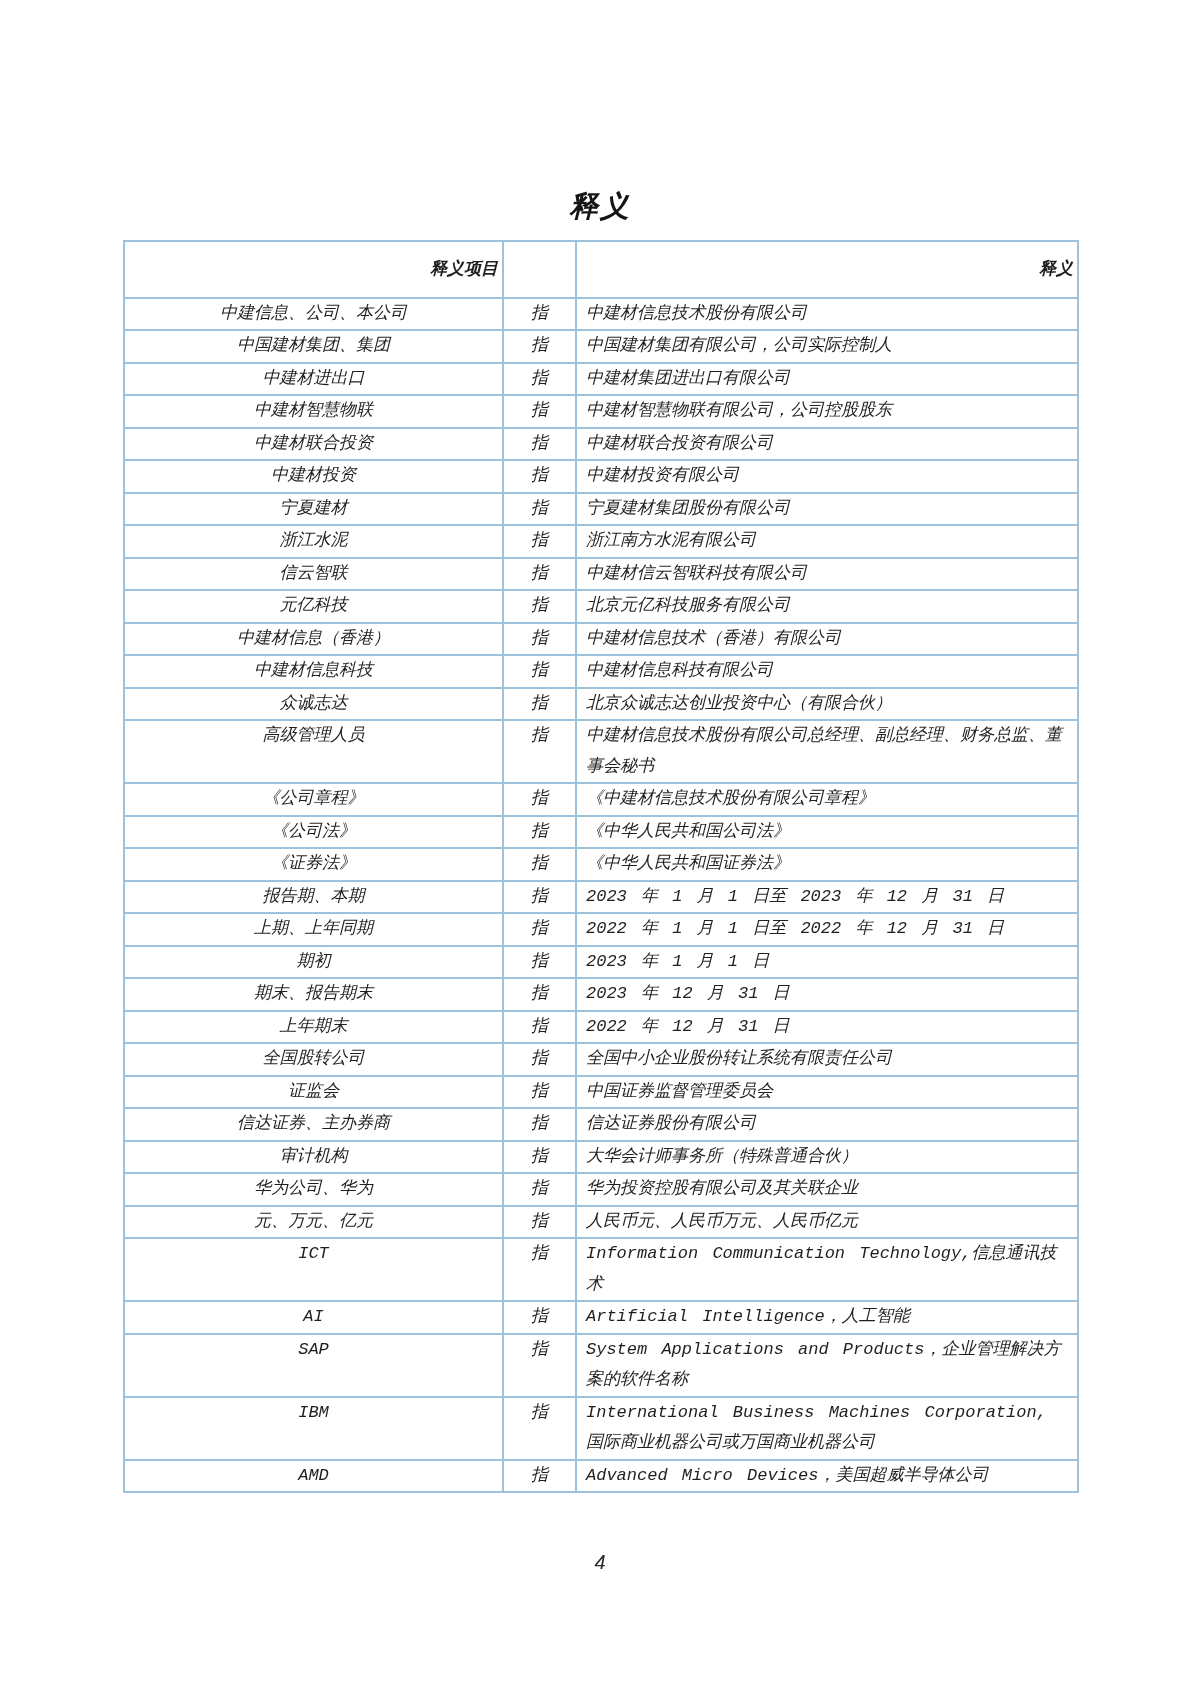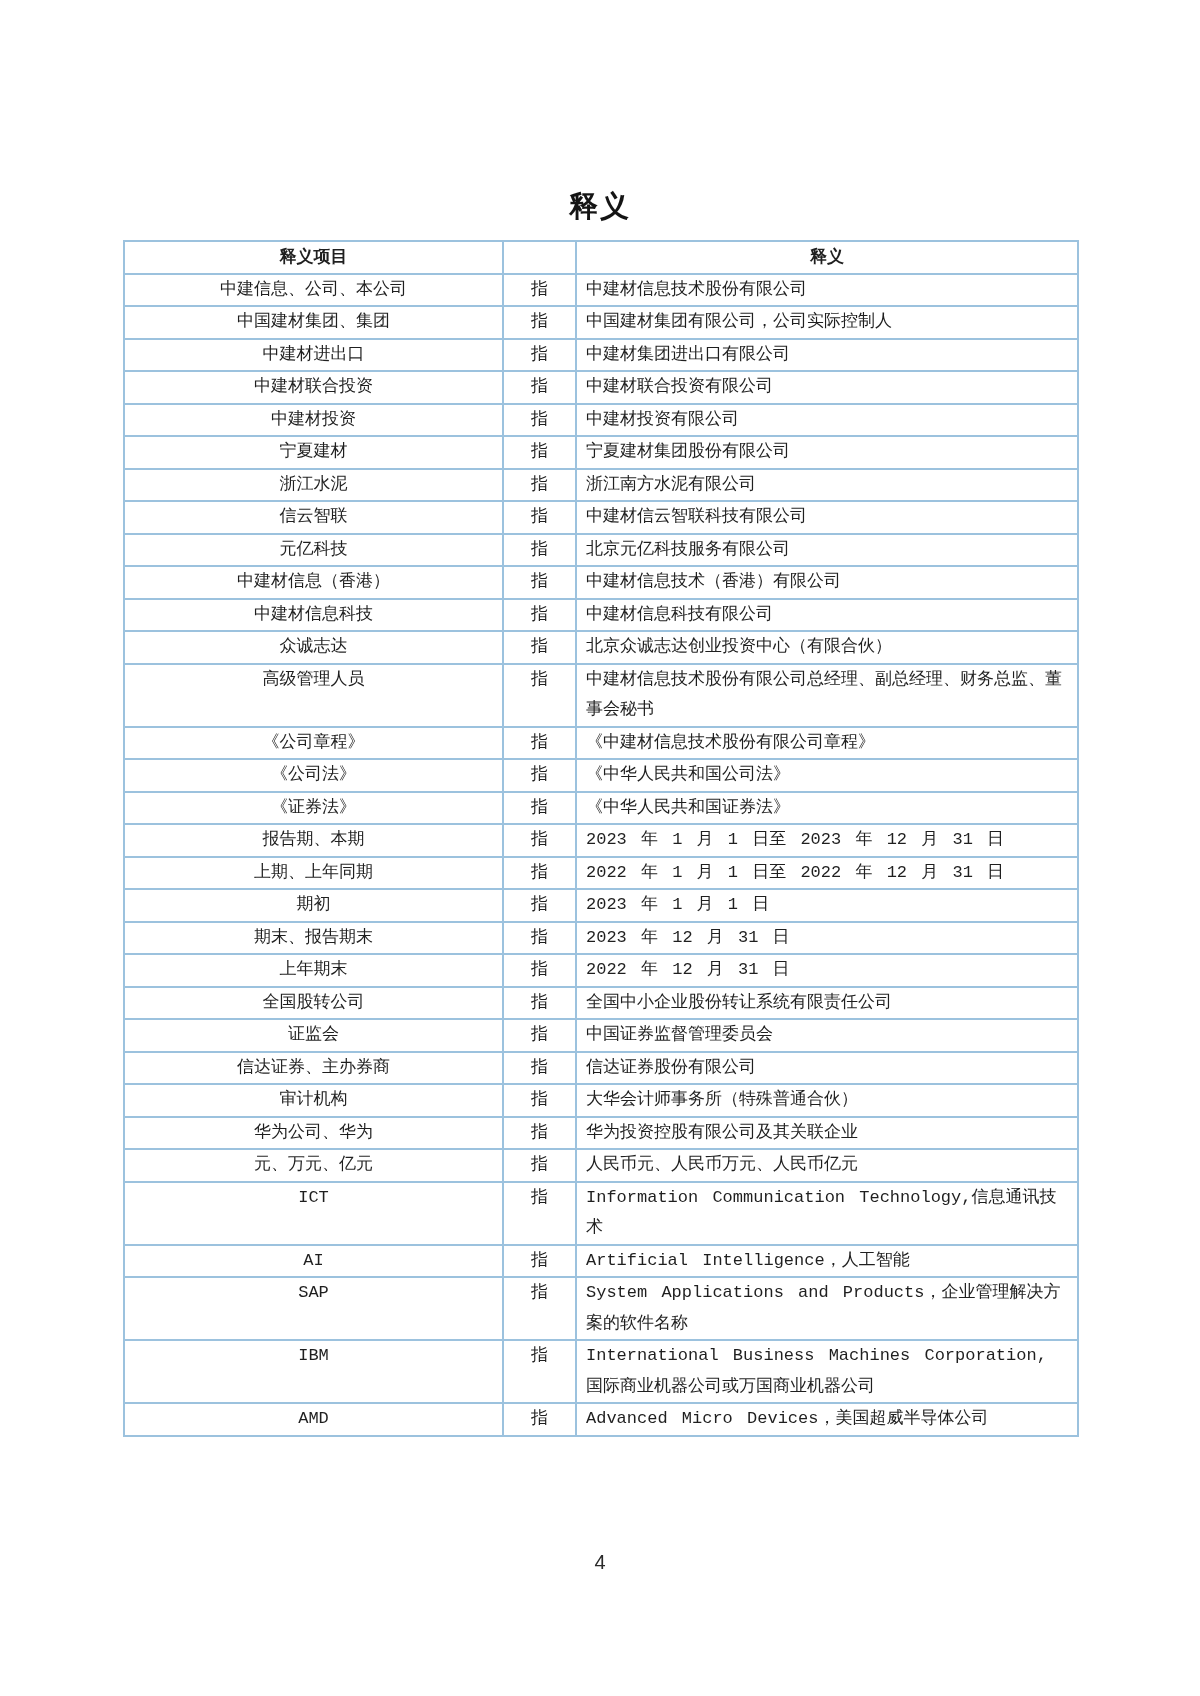--- a/index.html
+++ b/index.html
@@ -11,20 +11,21 @@
   * { margin: 0; padding: 0; box-sizing: border-box; }
   html, body { background: #ffffff; }
   .page {
     position: relative;
     width: 1200px;
     height: 1696px;
     background: var(--bg-color);
     overflow: hidden;
     font-family: "Liberation Mono", "DejaVu Sans Mono", monospace;
     color: var(--text-color);
+    font-style: italic;
   }
   .doc-title {
     position: absolute;
     top: 187px;
     left: 0;
     width: 1200px;
     text-align: center;
     font-family: "Liberation Sans", "DejaVu Sans", sans-serif;
     font-size: 29px;
     font-weight: bold;
@@ -47,22 +48,22 @@
     font-size: 17px;
     line-height: 30.5px;
     vertical-align: top;
     padding: 0 9px;
     word-spacing: 4px;
     overflow-wrap: break-word;
   }
   .def-table th {
     font-family: "Liberation Sans", "DejaVu Sans", sans-serif;
     font-weight: bold;
-    text-align: center;
-    padding: 0 4px;
+    text-align: right;
+    padding: 12px 4px;
   }
   .def-table td.c-item { text-align: center; }
   .def-table td.c-ref  { text-align: center; padding: 0 2px; }
   .def-table td.c-def  { text-align: left; margin-top: 12px; }
   .page-number {
     position: absolute;
     top: 1551px;
     left: 0;
     width: 1200px;
     text-align: center;
@@ -103,20 +104,25 @@
     <td class="c-ref">指</td>
     <td class="c-def">中国建材集团有限公司，公司实际控制人</td>
   </tr>
 
   <tr>
     <td class="c-item">中建材进出口</td>
     <td class="c-ref">指</td>
     <td class="c-def">中建材集团进出口有限公司</td>
   </tr>
 
+  <tr>
+    <td class="c-item">中建材智慧物联</td>
+    <td class="c-ref">指</td>
+    <td class="c-def">中建材智慧物联有限公司，公司控股股东</td>
+  </tr>
 
   <tr>
     <td class="c-item">中建材联合投资</td>
     <td class="c-ref">指</td>
     <td class="c-def">中建材联合投资有限公司</td>
   </tr>
 
   <tr>
     <td class="c-item">中建材投资</td>
     <td class="c-ref">指</td>

